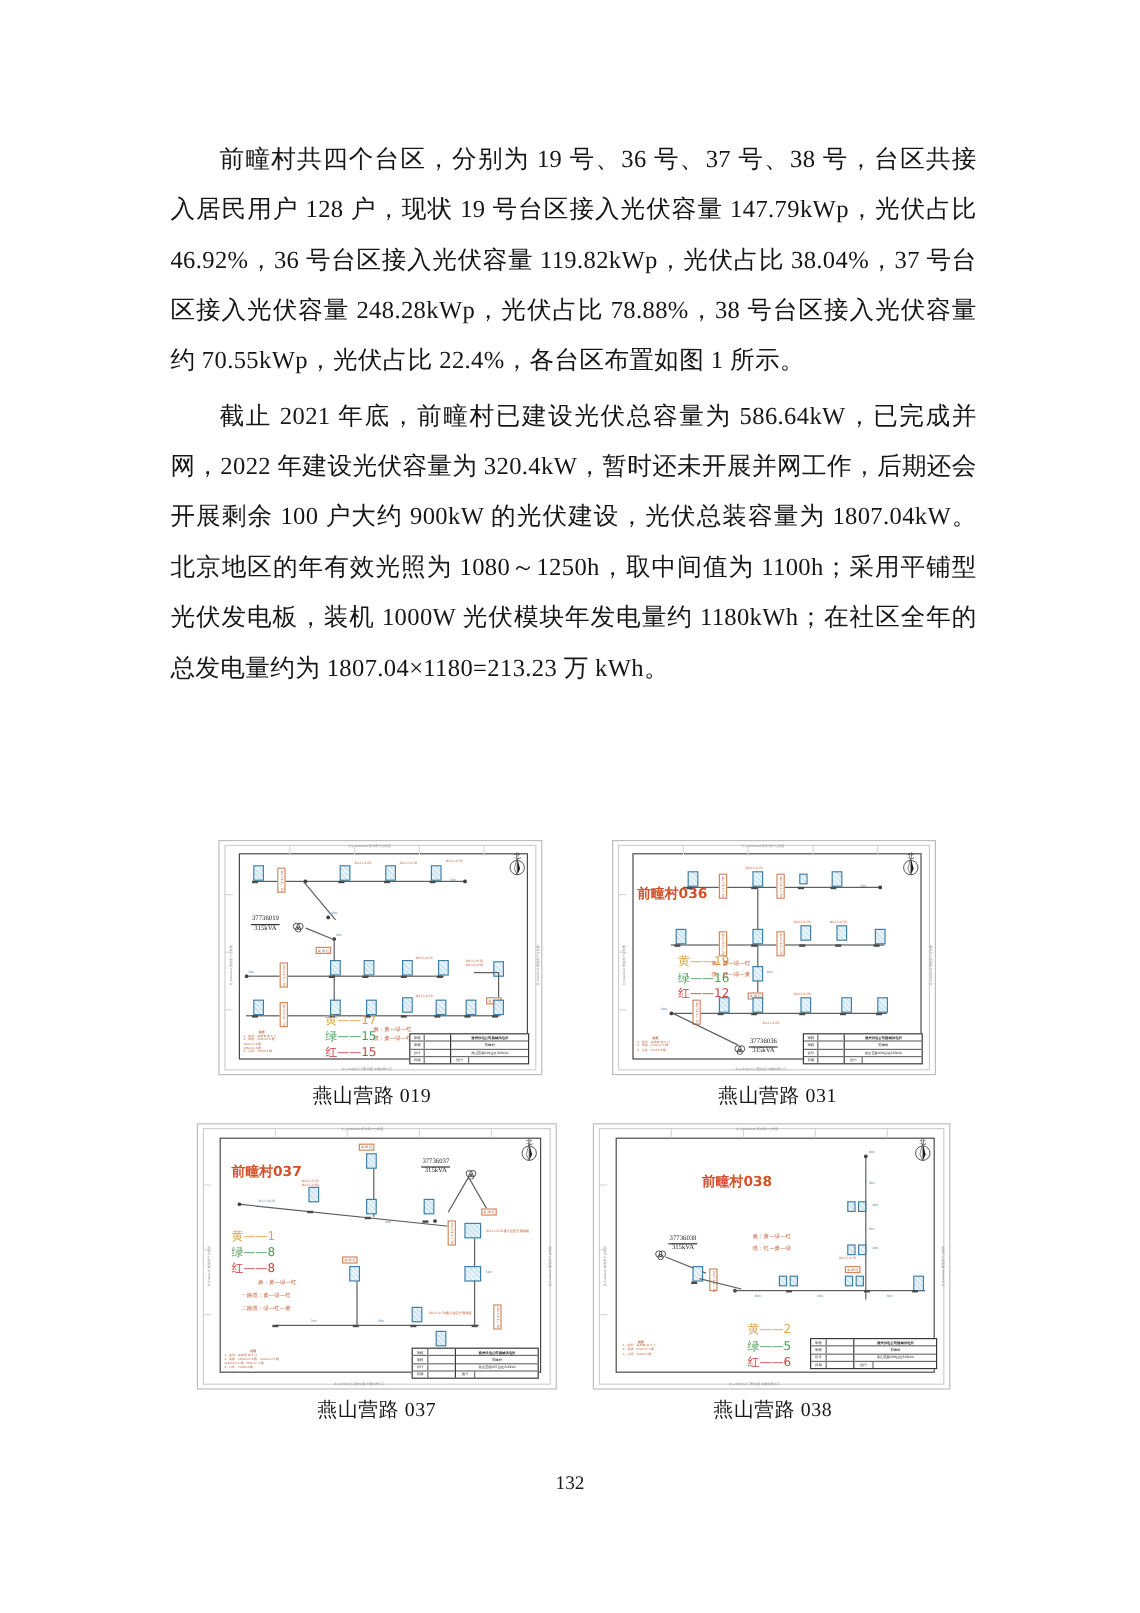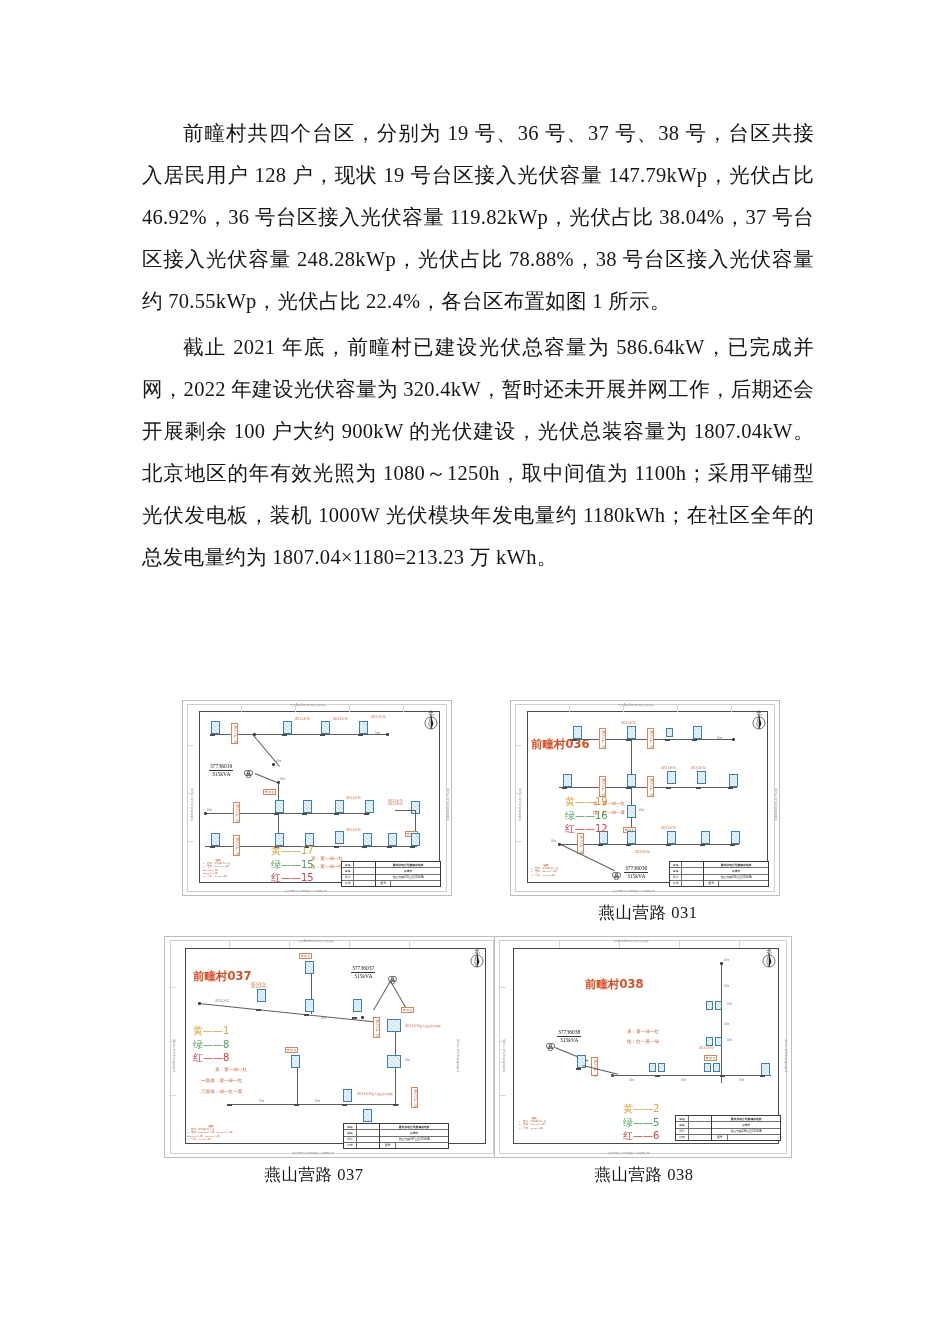--- a/index.html
+++ b/index.html
@@ -54,21 +54,21 @@
 
   .fig-frame{
     position:relative;
     background:#fff;
     border:1px solid #bdbdbd;
     box-sizing:border-box;
     overflow:hidden;
   }
   .fig-row1 .fig-cell.left .fig-frame{width:270px;margin-left:18px;}
   .fig-row1 .fig-cell.right .fig-frame{width:270px;margin-left:8px;}
-  .fig-row2 .fig-cell.left .fig-frame{width:336px;}
+  .fig-row2 .fig-cell.left .fig-frame{width:300px;}
   .fig-row2 .fig-cell.right .fig-frame{width:298px;}
 
   .cad{position:absolute;inset:0;}
   .cad-inner-border{
     position:absolute;left:6%;top:5%;right:4%;bottom:6%;
     border:1px solid #4a4a4a;
   }
   .cad-outer-tick{
     position:absolute;left:1.5%;top:1.5%;right:1.5%;bottom:1.5%;
     border:1px solid #cfcfcf;
@@ -345,20 +345,21 @@
                 <div class="tb-rr tb-hd">通州供电公司燕城供电所</div>
                 <div class="tb-rr">前疃村</div>
                 <div class="tb-rr">燕山营路019台区315kVA</div>
                 <div class="tb-rr">
                     <span class="tb-num">图号</span>
                   </div>
               </div>
             </div>
           </div>
         </div>
+        <div class="fig-caption">燕山营路 019</div>
       </div>
 
       <div class="fig-cell right">
         <div class="fig-frame">
           <div class="cad">
             <div class="cad-outer-tick"></div>
             <div class="cad-inner-border"></div>
 
             <div class="edge-label" style="left:40%;top:2px;">北京AutoDesk 配电用户台账图</div>
             <div class="edge-label v" style="left:7px;top:120px;transform:rotate(-90deg);">北 AutoDesk 配电用户台账图</div>
@@ -758,14 +759,15 @@
                   </div>
               </div>
             </div>
           </div>
         </div>
         <div class="fig-caption">燕山营路 038</div>
       </div>
     </div>
   </div>
 
+  <div class="page-number">132</div>
 
 </div>
 
 </body></html>

